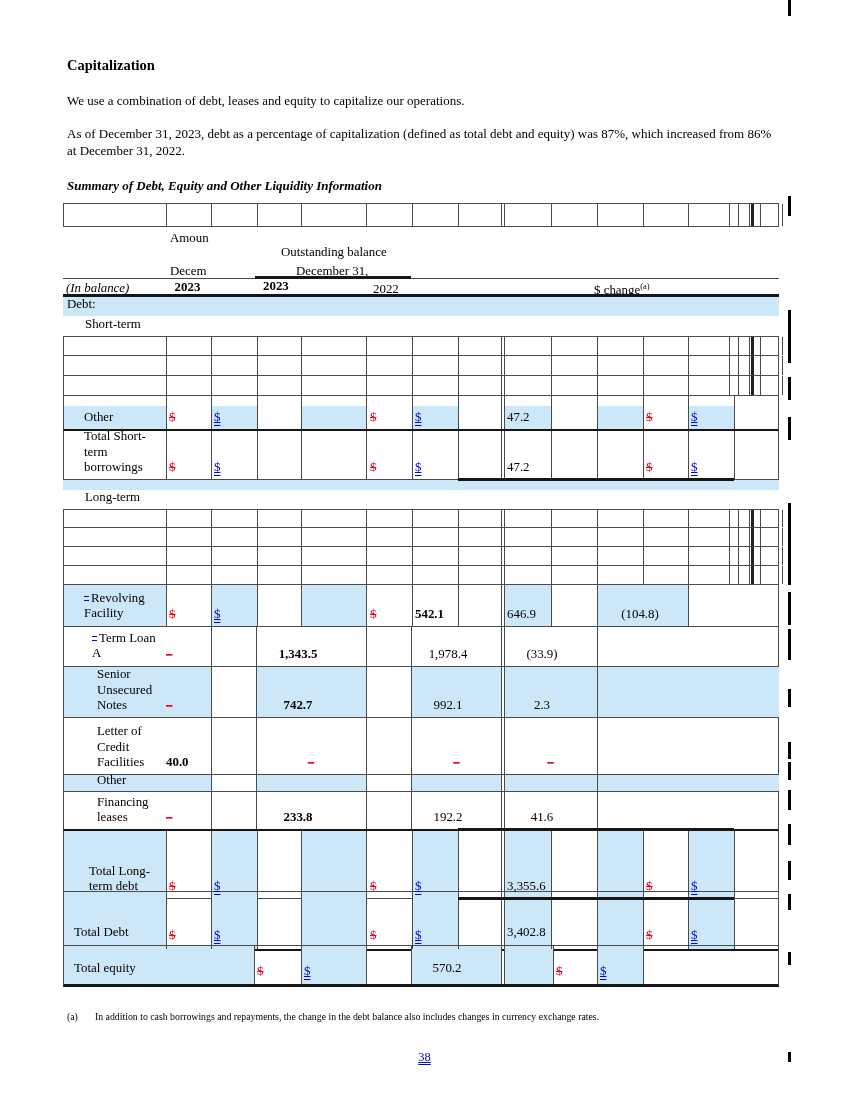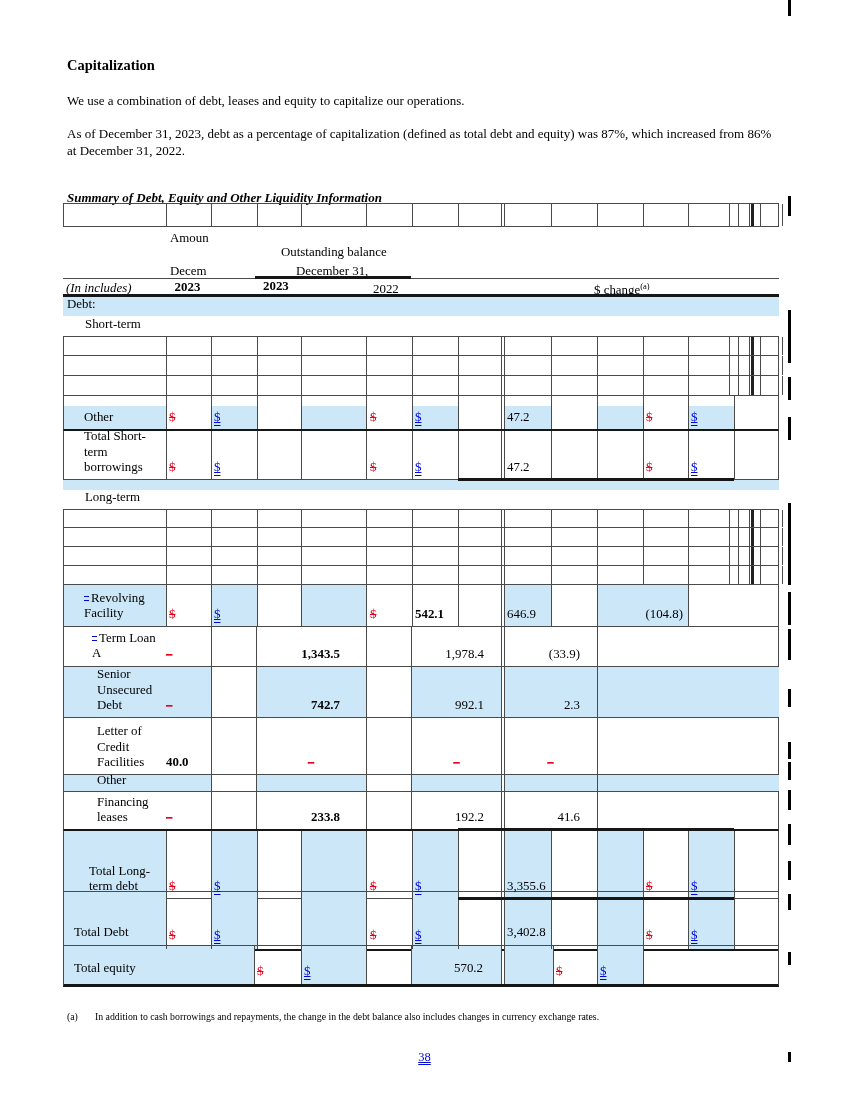--- a/index.html
+++ b/index.html
@@ -18,42 +18,42 @@
   .bb3{border-bottom:3px solid var(--dk);}
   .hlbg{background:var(--hl);}
   .bgc{position:absolute;top:0;bottom:0;background:var(--hl);z-index:0;}
   .v{position:absolute;top:0;bottom:0;width:1px;background:var(--line);z-index:1;}
   .v.th{width:3px;background:#222;margin-left:-1px;}
   .t{position:absolute;bottom:3px;font-size:12.9px;z-index:2;white-space:nowrap;line-height:1.22;}
   .ht{position:absolute;font-size:12.9px;z-index:2;white-space:nowrap;}
   .lb{white-space:normal;}
   .b{font-weight:bold;}
   .it{font-style:italic;}
-  .rt{text-align:right;} .ctr{text-align:center;}
+  .rt{text-align:center;} .ctr{text-align:center;}
   .del{color:var(--del);text-decoration:line-through;}
   .ins{color:var(--ins);text-decoration:underline;text-decoration-style:double;}
   .hseg{position:absolute;height:3px;background:var(--dk);z-index:3;}
   .hr1{position:absolute;height:1px;background:var(--line);z-index:3;}
   .hr3{position:absolute;height:3px;background:var(--dk);z-index:3;}
   .mk{display:inline-block;width:5px;height:3px;border-top:1px solid var(--ins);
       border-bottom:1px solid var(--ins);margin-right:2px;vertical-align:1px;}
   .cbar{position:absolute;left:788px;width:3px;background:#000;z-index:5;}
   .fn{font-size:9.8px;}
   .pageno{font-size:12.5px;color:var(--ins);text-decoration:underline;text-decoration-style:double;}
   .sup{font-size:8.5px;vertical-align:super;}
 </style>
 </head>
 <body>
 
 <div class="page">
 
   <div class="abs title" style="left:67px;top:57px">Capitalization</div>
   <div class="abs para" style="left:67px;top:92px;width:710px">We use a combination of debt, leases and equity to capitalize our operations.</div>
   <div class="abs para" style="left:67px;top:125px;width:706px">As of December 31, 2023, debt as a percentage of capitalization (defined as total debt and equity) was 87%, which increased from 86% at December 31, 2022.</div>
-  <div class="abs cap" style="left:67px;top:190px">Summary of Debt, Equity and Other Liquidity Information</div>
+  <div class="abs cap" style="left:67px;top:178px">Summary of Debt, Equity and Other Liquidity Information</div>
 
   <div class="tbl">
 
     <div class="row bt bb bl br" style="top:0;height:24px">
         <i class="v" style="left: 102px;"></i>
         <i class="v" style="left: 147px;"></i>
         <i class="v" style="left: 193px;"></i>
         <i class="v" style="left: 237px;"></i>
         <i class="v" style="left: 302px;"></i>
         <i class="v" style="left: 348px;"></i>
@@ -72,21 +72,21 @@
         <i class="v" style="left: 718px;"></i>
       </div>
 
     <span class="ht" style="left:107px;top:28px">Amoun</span>
     <span class="ht" style="left:218px;top:42px">Outstanding balance</span>
     <span class="ht" style="left:107px;top:61px">Decem</span>
     <span class="ht" style="left:233px;top:61px">December 31,</span>
     <i class="hr1" style="left:0;top:75px;width:192px"></i>
     <i class="hr3" style="left:192px;top:73px;width:156px"></i>
     <i class="hr1" style="left:348px;top:75px;width:368px"></i>
-    <span class="ht it" style="left:3px;top:78px">(In includes)</span>
+    <span class="ht it" style="left:3px;top:78px">(In balance)</span>
     <span class="ht b ctr" style="left:102px;top:77px;width:45px">2023</span>
     <span class="ht b" style="left:200px;top:76px">2023</span>
     <span class="ht" style="left:310px;top:79px">2022</span>
     <span class="ht" style="left:531px;top:78px"><span>$ change</span><span class="sup">(a)</span></span>
     <i class="hr3" style="left:0;top:91px;width:716px;height:2.5px"></i>
 
     <div class="row hlbg" style="top:93.5px;height:19px">
       <span class="t" style="left:4px">Debt:</span>
     </div>
 
@@ -359,21 +359,21 @@
     <i class="v" style="left: 147px;"></i>
         <i class="v" style="left: 192px;"></i>
         <i class="v" style="left: 302px;"></i>
         <i class="v" style="left: 347px;"></i>
         <i class="v" style="left: 437px;"></i>
         <i class="v" style="left: 440px;"></i>
         <i class="v" style="left: 533px;"></i>
       </div>
 
     <div class="row bl br bb" style="top:464px;height:51px">
-      <span class="t lb" style="left:33px;width:80px">Senior Unsecured Debt</span>
+      <span class="t lb" style="left:33px;width:80px">Senior Unsecured Notes</span>
       <span class="t del" style="left:102px">–</span>
       <span class="t b rt" style="left:192px;width:84px">742.7</span>
       <span class="t rt" style="left:348px;width:72px">992.1</span>
       <span class="t rt" style="left:440px;width:76px">2.3</span>
     <i class="v" style="left: 147px;"></i>
         <i class="v" style="left: 192px;"></i>
         <i class="v" style="left: 302px;"></i>
         <i class="v" style="left: 347px;"></i>
         <i class="v" style="left: 437px;"></i>
         <i class="v" style="left: 440px;"></i>

